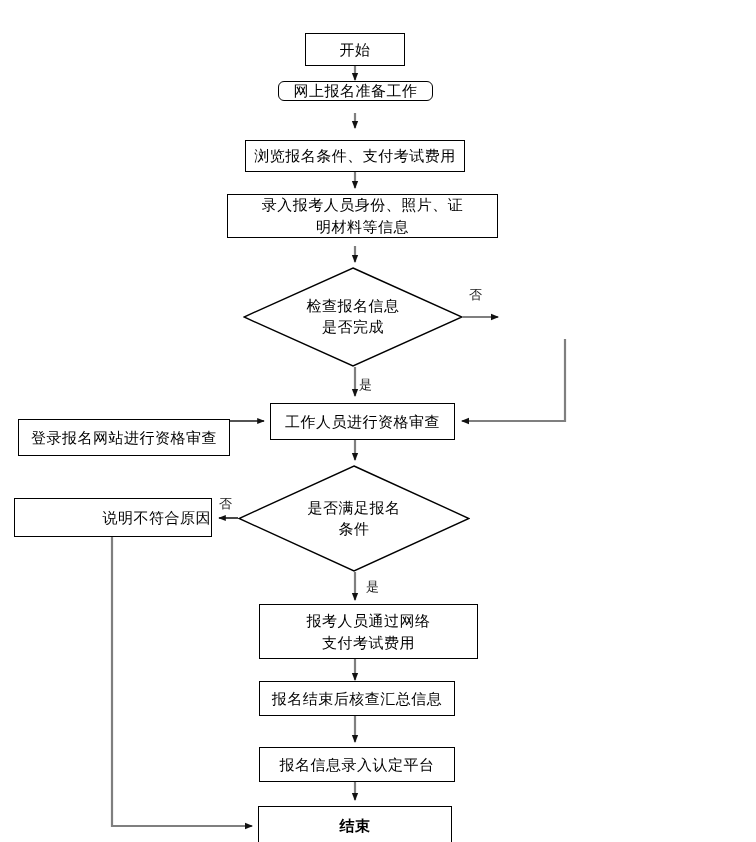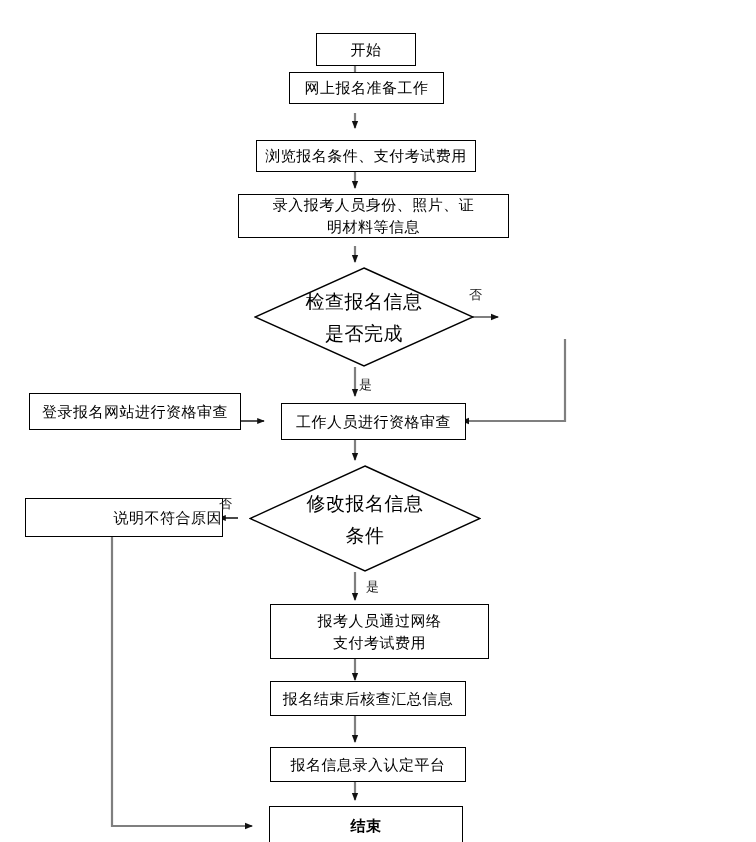--- a/index.html
+++ b/index.html
@@ -18,21 +18,20 @@
     overflow: hidden;
   }
   .node {
     position: absolute;
     box-sizing: border-box;
     display: flex;
     align-items: center;
     justify-content: center;
     text-align: center;
     color: #000000;
-    margin-left: 11px;
   }
   .rect {
     border: 1px solid #000000;
     background: #ffffff;
   }
   .rect .nlabel {
     font-size: 15px;
     line-height: 22px;
     letter-spacing: 0.5px;
     white-space: pre-line;
@@ -41,22 +40,22 @@
     background: transparent;
   }
   .diamond svg {
     position: absolute;
     left: 0;
     top: 0;
   }
   .diamond .nlabel {
     position: relative;
     z-index: 2;
-    font-size: 19px;
-    line-height: 32px;
+    font-size: 15px;
+    line-height: 21px;
     letter-spacing: 0.5px;
     white-space: pre-line;
   }
   .edgelabel {
     position: absolute;
     font-size: 13px;
     color: #1a1a1a;
     line-height: 14px;
     letter-spacing: 0;
   }
@@ -122,21 +121,21 @@
 
     <path class="conn" d="M355,782 L355,800" marker-end="url(#ah)"></path>
 
     <path class="conn" d="M112,537 L112,826 L252,826" marker-end="url(#ah)"></path>
   </svg>
 
   <div class="node rect" style="left:305px; top:33px; width:100px; height:33px;">
     <span class="nlabel">开始</span>
   </div>
 
-  <div class="node rect" style="left:278px; top:72px; width:155px; height:32px;">
+  <div class="node rect" style="left:278px; top:81px; width:155px; height:20px;border-radius:6px;">
     <span class="nlabel">网上报名准备工作</span>
   </div>
 
   <div class="node rect" style="left:245px; top:140px; width:220px; height:32px;">
     <span class="nlabel">浏览报名条件、支付考试费用</span>
   </div>
 
   <div class="node rect" style="left:227px; top:194px; width:271px; height:44px;">
     <span class="nlabel">录入报考人员身份、照片、证
 明材料等信息</span>
@@ -144,33 +143,33 @@
 
   <div class="node diamond" style="left:243px; top:267px; width:220px; height:100px;">
     <svg width="220" height="100" viewBox="0 0 220 100" xmlns="http://www.w3.org/2000/svg">
       <polygon points="110,1 219,50 110,99 1,50" fill="#ffffff" stroke="#000000" stroke-width="1.4"></polygon>
     </svg>
     <span class="nlabel">检查报名信息
 是否完成</span>
   </div>
 
 
-  <div class="node rect" style="left:18px; top:393px; width:212px; height:37px;">
+  <div class="node rect" style="left:18px; top:419px; width:212px; height:37px;">
     <span class="nlabel">登录报名网站进行资格审查</span>
   </div>
 
   <div class="node rect" style="left:270px; top:403px; width:185px; height:37px;">
     <span class="nlabel">工作人员进行资格审查</span>
   </div>
 
   <div class="node diamond" style="left:238px; top:465px; width:232px; height:107px;">
     <svg width="232" height="107" viewBox="0 0 232 107" xmlns="http://www.w3.org/2000/svg">
       <polygon points="116,1 231,53.5 116,106 1,53.5" fill="#ffffff" stroke="#000000" stroke-width="1.4"></polygon>
     </svg>
-    <span class="nlabel">修改报名信息
+    <span class="nlabel">是否满足报名
 条件</span>
   </div>
 
   <div class="node rect" style="left:14px; top:498px; width:198px; height:39px;justify-content:flex-end;">
     <span class="nlabel">说明不符合原因</span>
   </div>
 
   <div class="node rect" style="left:259px; top:604px; width:219px; height:55px;">
     <span class="nlabel">报考人员通过网络
 支付考试费用</span>

